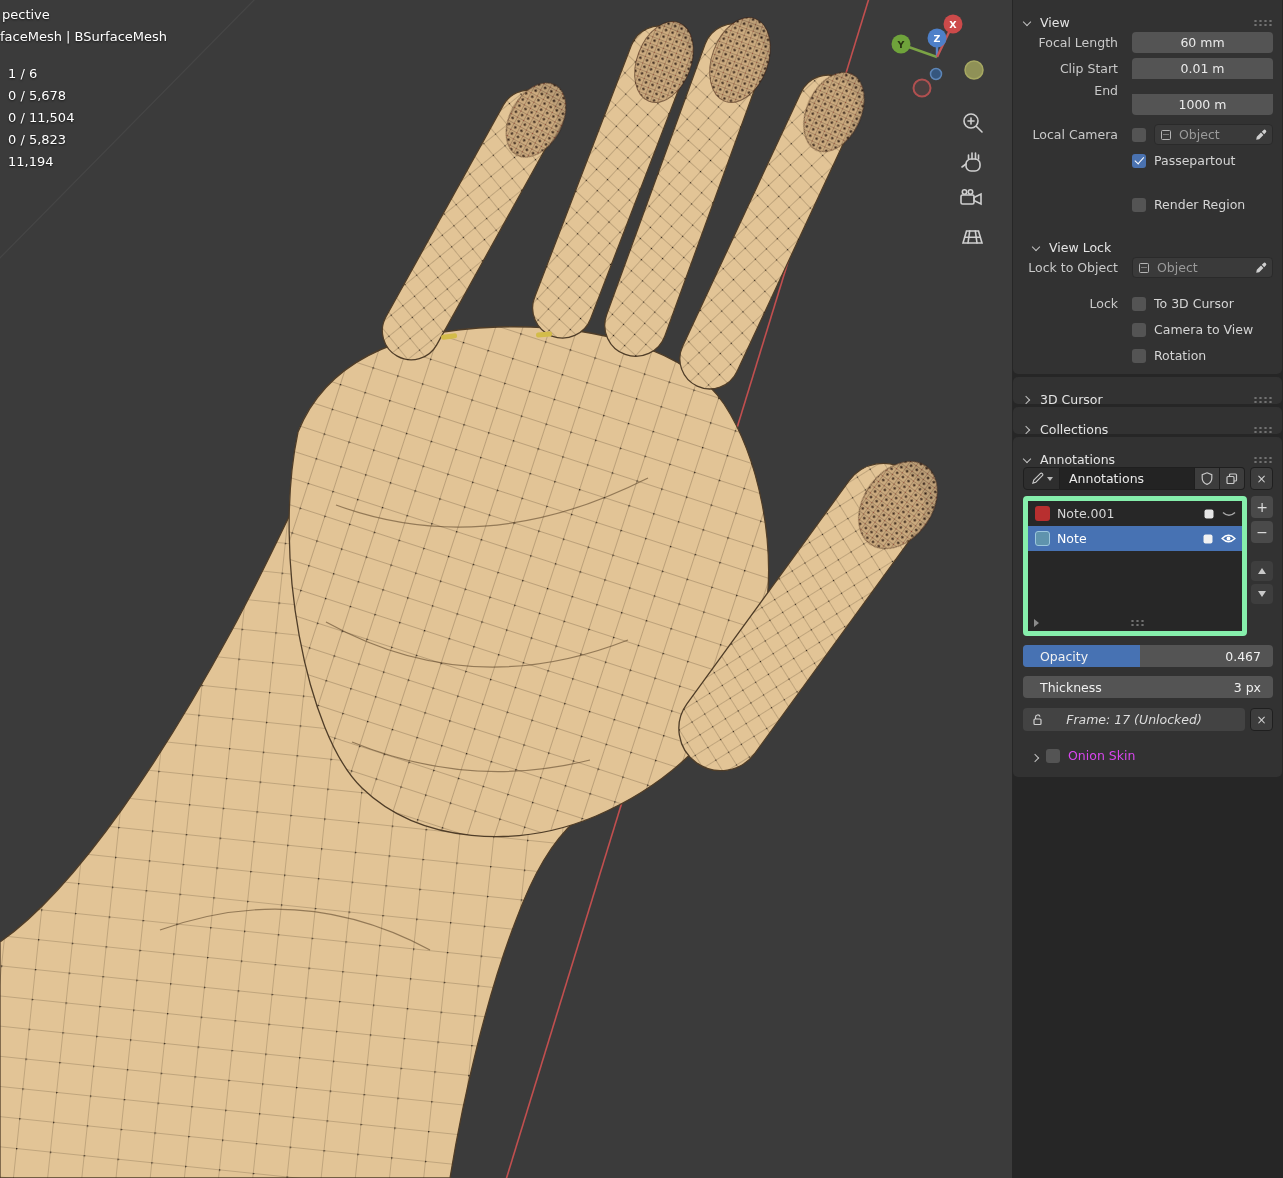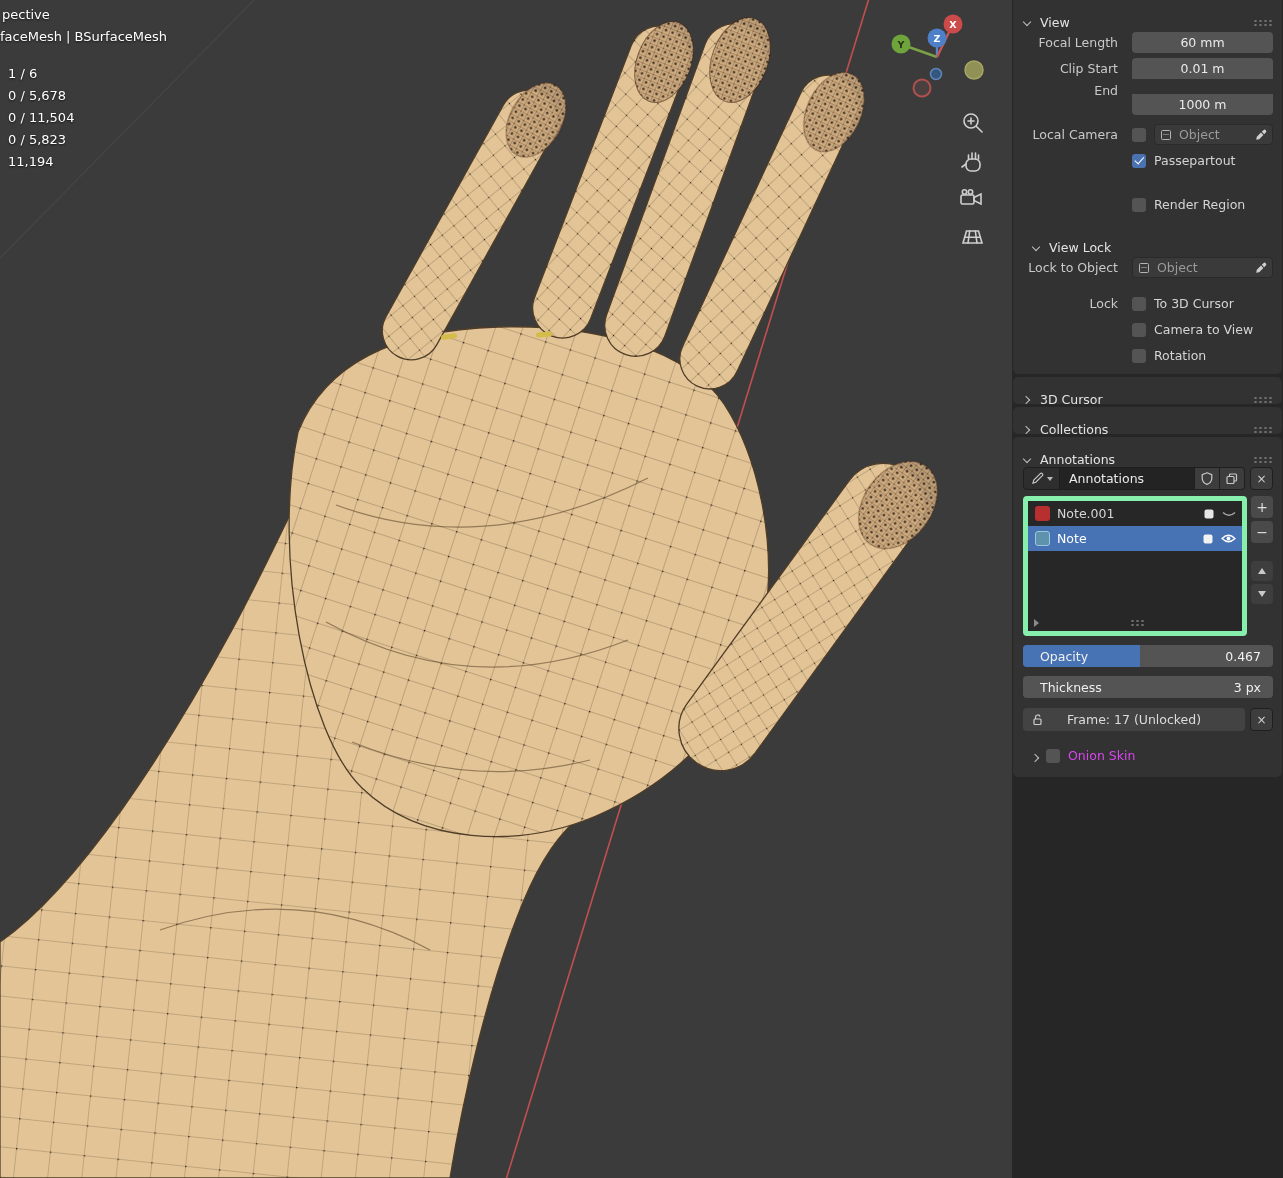--- a/index.html
+++ b/index.html
@@ -65,21 +65,21 @@
   .sbtn{width:22px;height:22px;background:#4a4a4a;border-radius:4px;color:#ddd;font-size:14px;display:flex;align-items:center;justify-content:center;line-height:1;}
   .sbtn.arrowbtn{background:#3e3e3e;height:20px;}
   .arrowup{width:0;height:0;border-left:4.5px solid transparent;border-right:4.5px solid transparent;border-bottom:6px solid #c9c9c9;}
   .arrowdn{width:0;height:0;border-left:4.5px solid transparent;border-right:4.5px solid transparent;border-top:6px solid #c9c9c9;}
   .gapv{height:12px;flex:none;}
   .slider{position:relative;height:22px;background:#545454;border-radius:4px;margin:9px 9px 0 10px;display:flex;align-items:center;overflow:hidden;gap:16px;}
   .sfill{position:absolute;left:0;top:0;bottom:0;background:#4772b3;width:0;}
   .sl{position:relative;margin-left:17px;color:#f0f0f0;}
   .sv{position:relative;margin-left:auto;margin-right:12px;color:#f0f0f0;}
   .framerow{display:flex;align-items:center;margin:10px 9px 0 10px;}
-  .framebtn{flex:1;height:23px;background:#434343;border-radius:4px;display:flex;align-items:center;position:relative;color:#dcdcdc;}
+  .framebtn{flex:1;height:23px;background:#434343;border-radius:4px;display:flex;align-items:center;position:relative;color:#dcdcdc;font-style:italic;}
   .lockicon{position:absolute;left:8px;display:flex;align-items:center;}
   .ftext{margin:0 auto;}
   .onionrow{display:flex;align-items:flex-end;margin:17px 9px 6px 18px;color:#d946ef;}
   .onionrow .chev{margin-right:5px;}
   .onionrow .cb{margin-right:8px;}
 </style>
 </head>
 <body>
 
 <div class="viewport">

